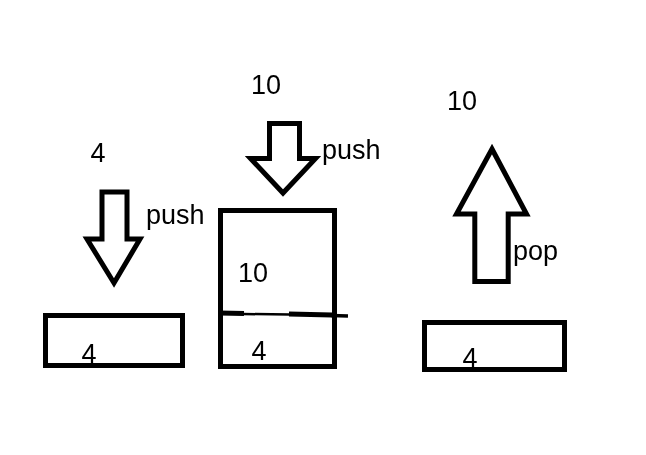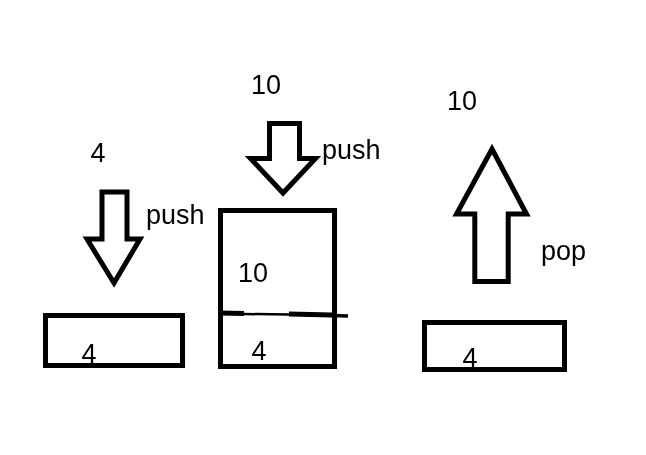--- a/index.html
+++ b/index.html
@@ -91,20 +91,20 @@
     <span class="txt txt-c" style="left:236px; top:338px;">4</span>
   </div>
 
   <div>
     <span class="txt txt-c" style="left:439px; top:88px;">10</span>
 
     <svg class="abs-svg" style="left:451px; top:144px;" width="81" height="143" viewBox="0 0 81 143">
       <polygon class="arrow-shape" points="41,5 75.5,70 57.2,70 57.2,137.5 23.8,137.5 23.8,70 5.5,70"></polygon>
     </svg>
 
-    <span class="txt" style="left:541px; top:238px;text-align:center;">pop</span>
+    <span class="txt" style="left:513px; top:238px;text-align:center;">pop</span>
 
     <div class="stack-box" style="left:422px; top:320px; width:145px; height:52px;"></div>
 
     <span class="txt txt-c" style="left:447px; top:345px;">4</span>
   </div>
 
 </div>
 
 </body></html>

